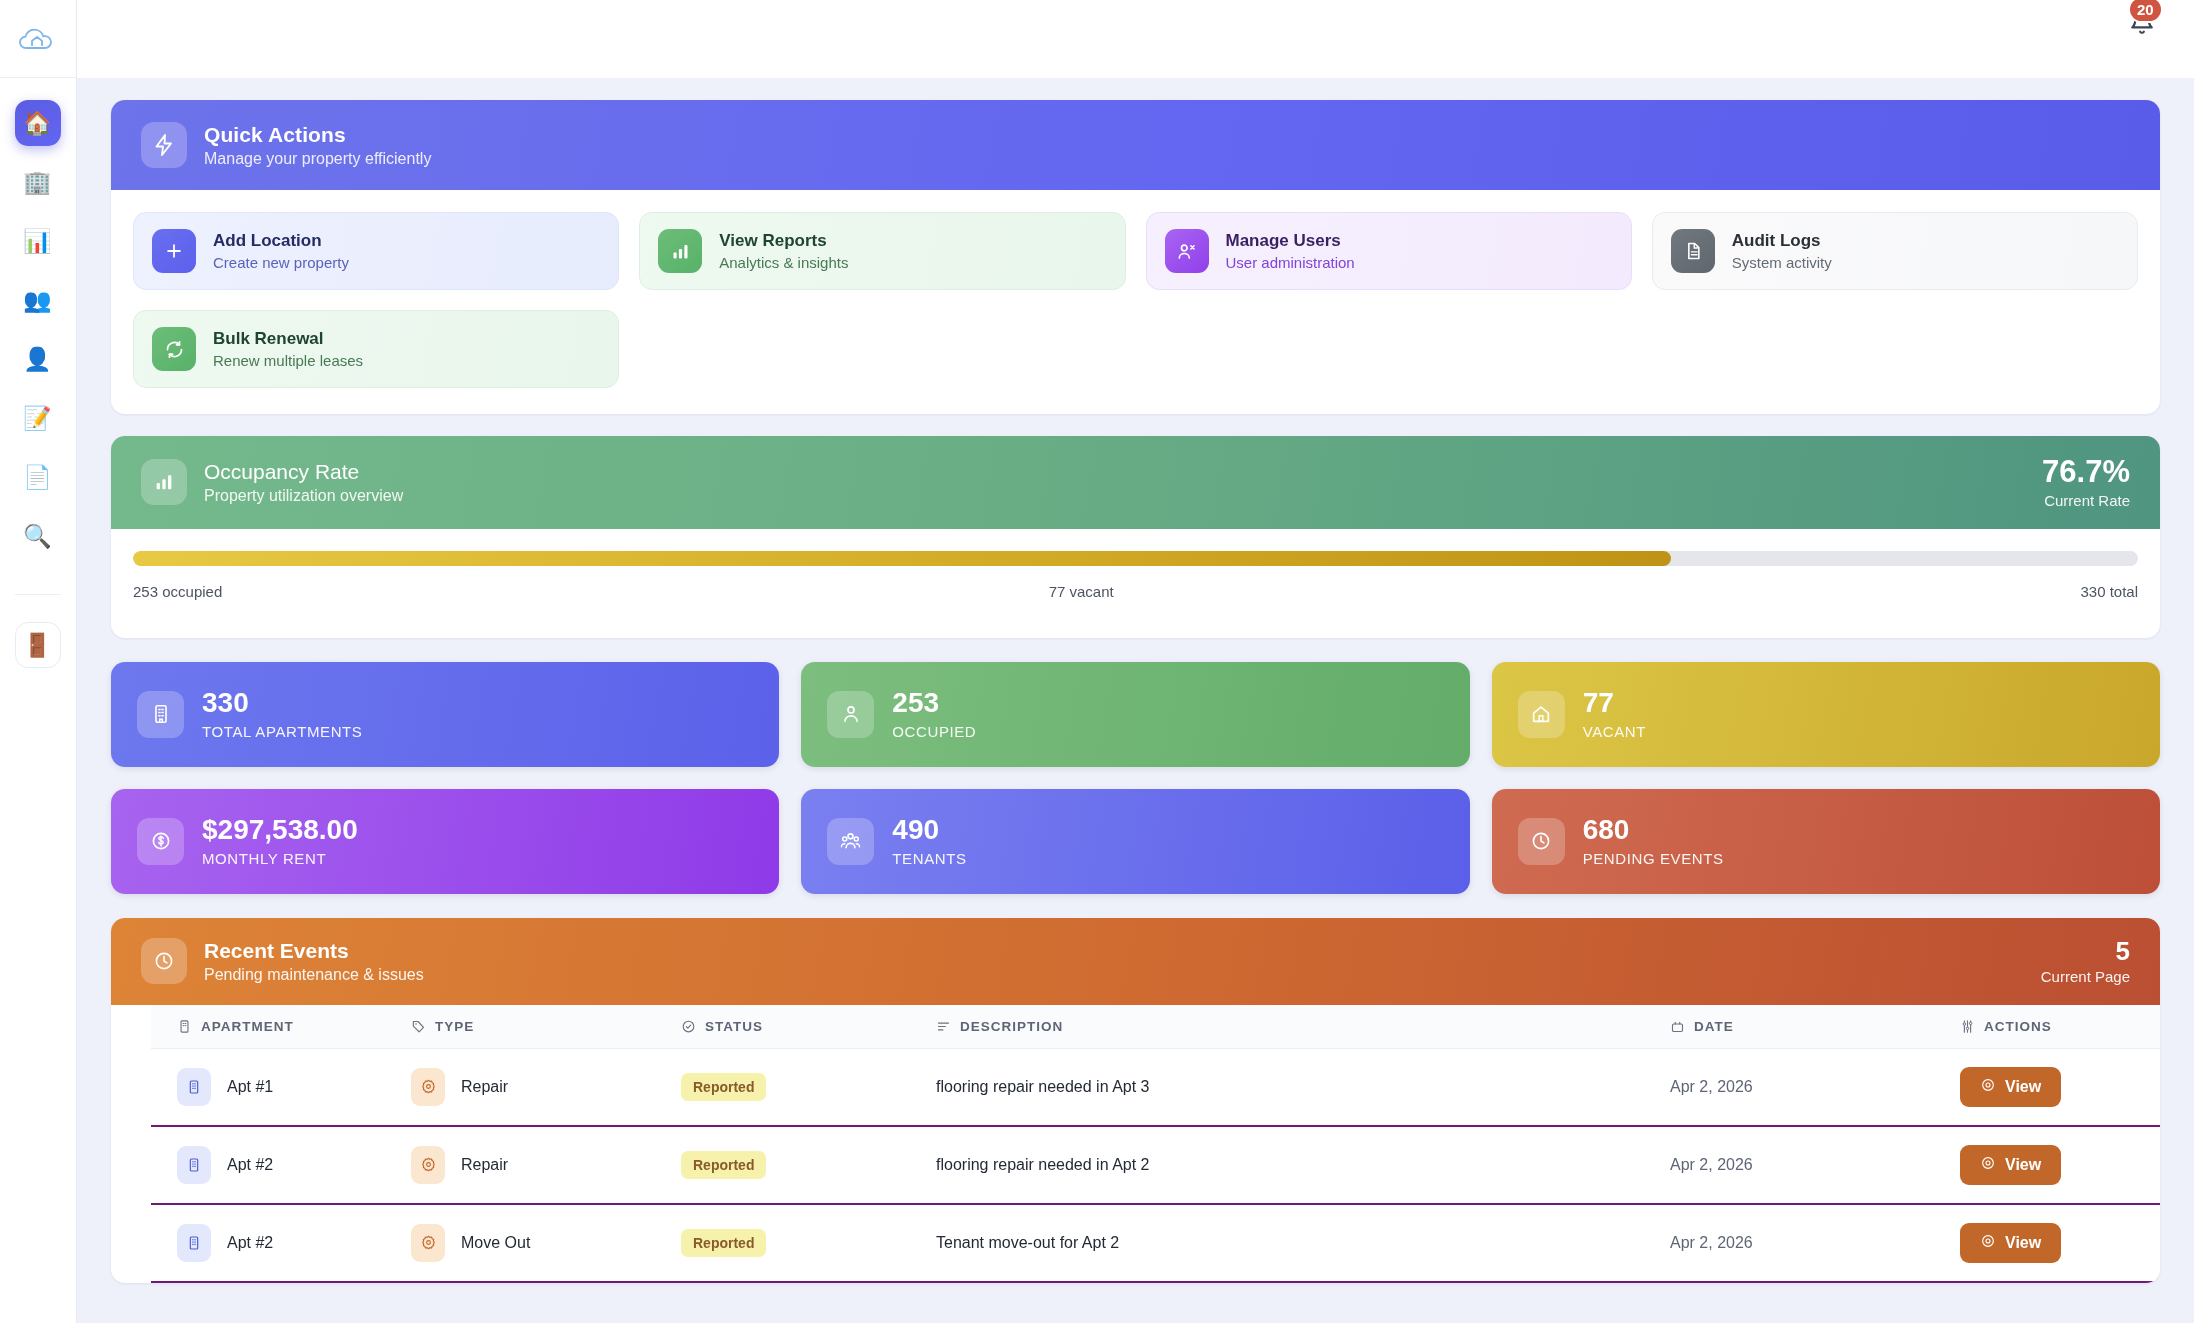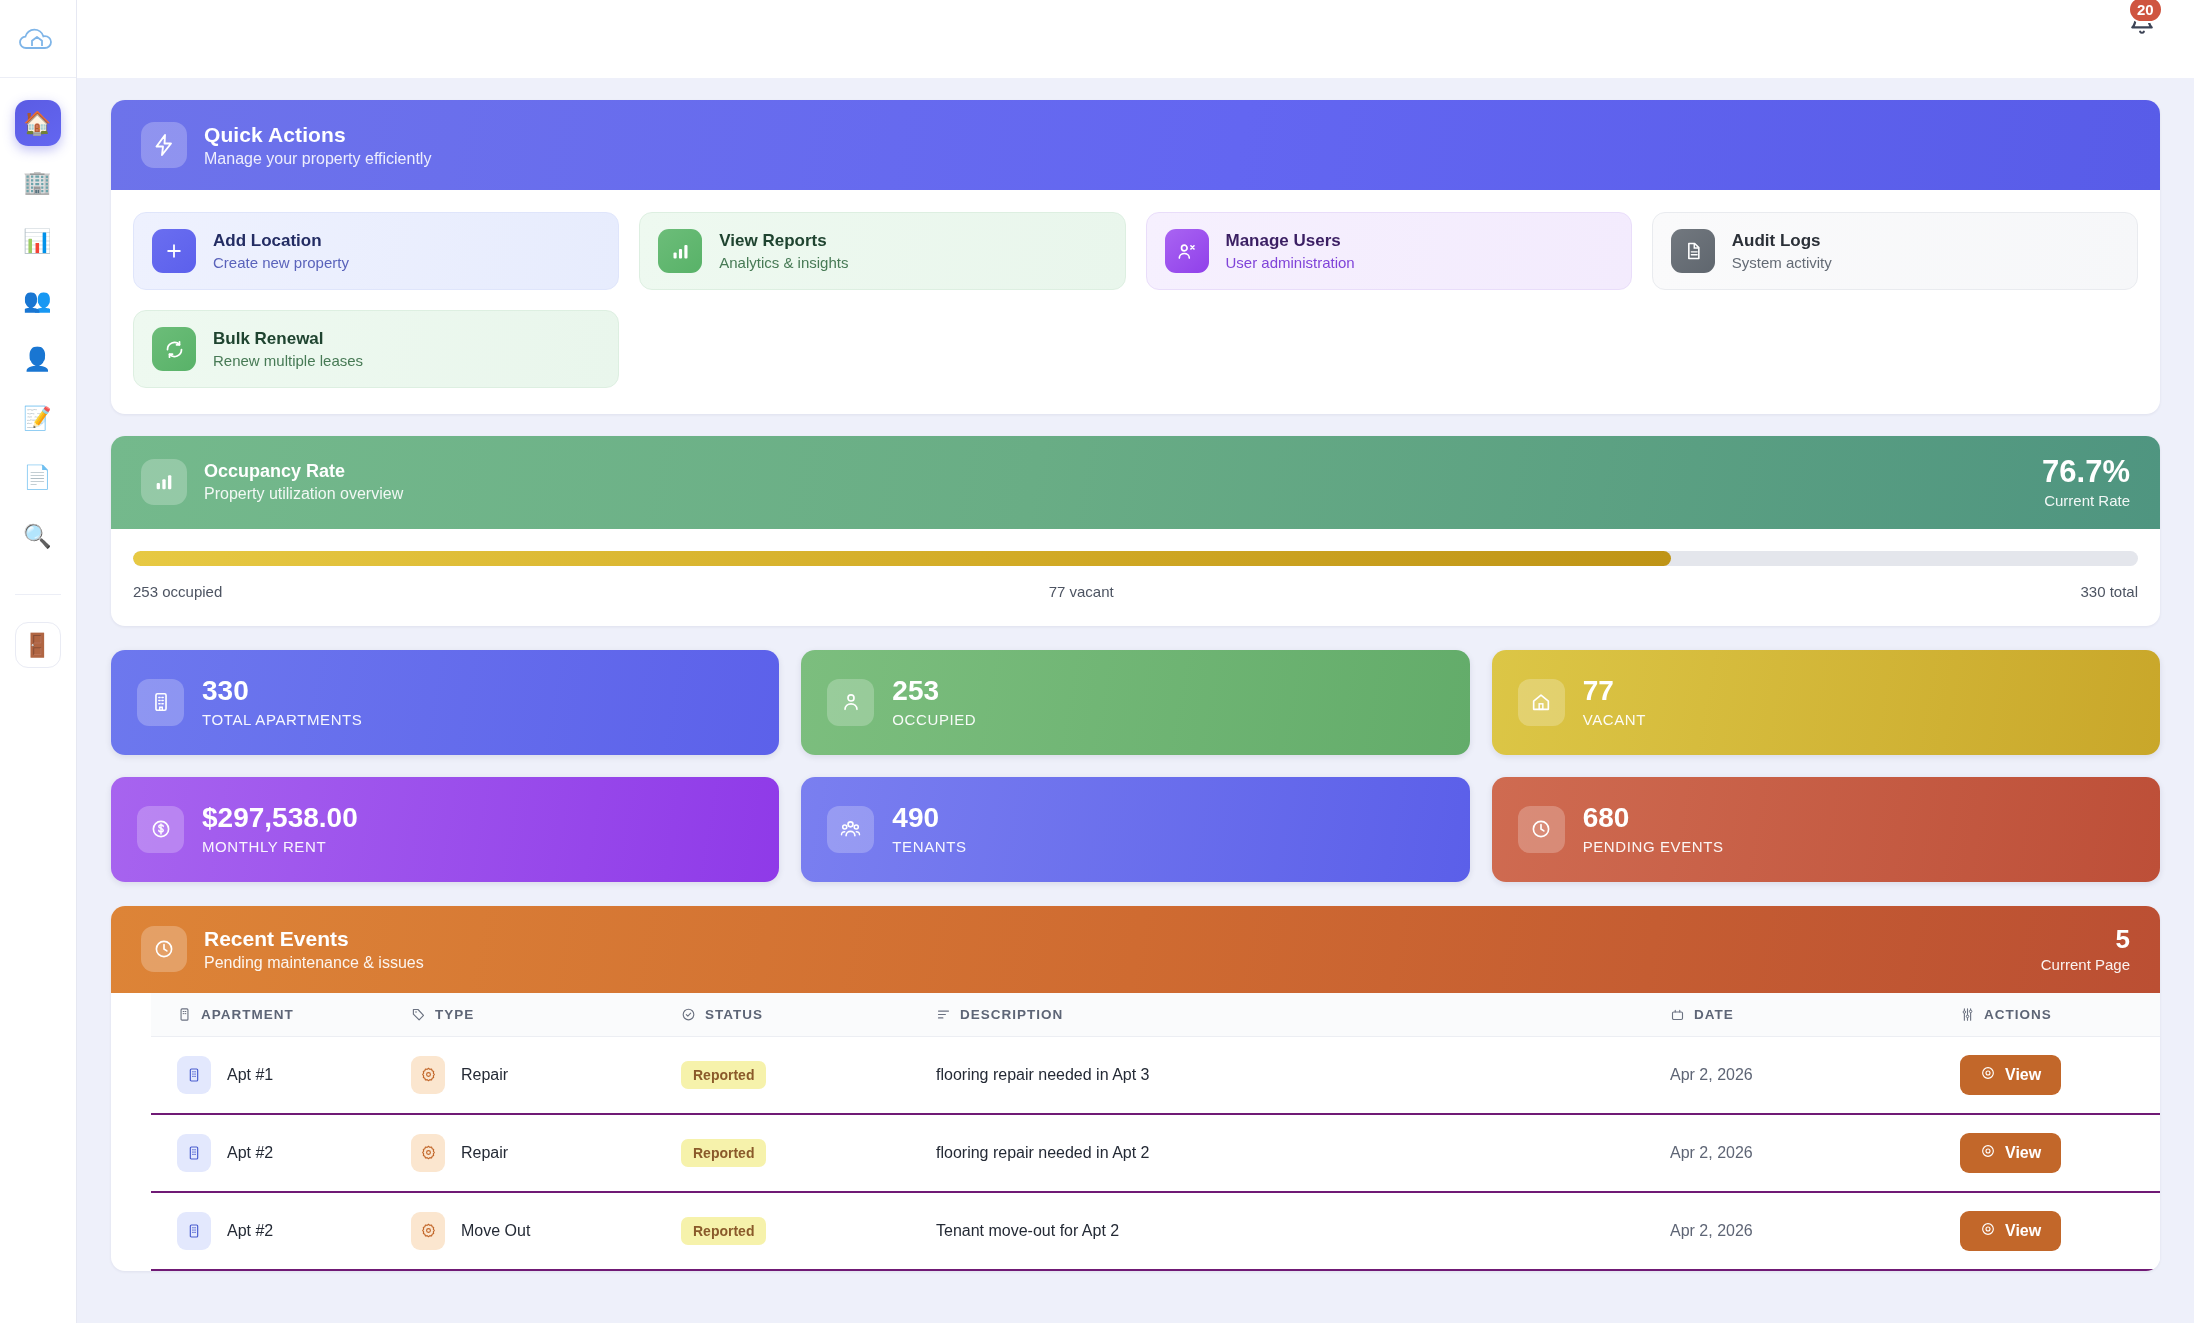--- a/index.html
+++ b/index.html
@@ -99,25 +99,25 @@
   .qa-card.grey   .t { color:#2b3038; } .qa-card.grey   .s { color:#646b75; }
 
   
   .occ { margin-top: 22px; }
   .occ-head {
     background: linear-gradient(100deg, #74b98c 0%, #69ad85 45%, #4f9580 100%);
     padding: 20px 30px; display: flex; align-items: center; justify-content: space-between;
   }
   .occ-left { display: flex; align-items: center; gap: 17px; }
   .occ-badge { width: 46px; height: 46px; border-radius: 13px; background: rgba(255,255,255,.24); display:flex; align-items:center; justify-content:center; }
-  .occ-title { color: #fff; font-size: 18px; font-weight: 700; }
+  .occ-title { color: #fff; font-size: 21px; font-weight: 400; }
   .occ-sub { color: rgba(255,255,255,.9); font-size: 16px; margin-top: 3px; }
   .occ-rate { color: #fff; font-size: 31px; font-weight: 700; text-align: right; line-height: 1.05; }
   .occ-rate-lbl { color: rgba(255,255,255,.92); font-size: 15px; text-align: right; margin-top: 3px; }
-  .occ-body { padding: 22px 22px 26px 22px; }
+  .occ-body { padding: 22px 22px 38px 22px; }
   .bar-track { height: 15px; border-radius: 9px; background: #e4e6ec; overflow: hidden; }
   .bar-fill { height: 100%; border-radius: 9px; background: linear-gradient(90deg,#e7c943 0%,#d3ac27 55%, #bf9416 100%); }
   .bar-legend { display: flex; justify-content: space-between; margin-top: 17px; font-size: 15px; color: #4d5462; }
   .bar-legend span:nth-child(2){ margin-right: 7%; }
 
   
   .stats { display: grid; grid-template-columns: repeat(3, 1fr); gap: 22px; margin-top: 24px; }
   .stat {
     border-radius: 14px; padding: 22px 26px; height: 105px;
     display: flex; align-items: center; gap: 18px; color: #fff;

